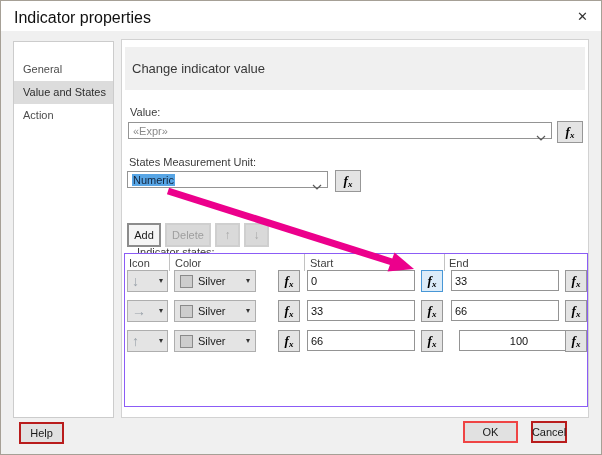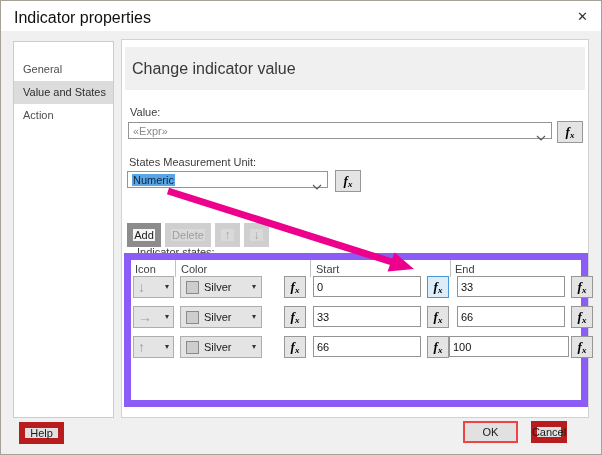--- a/index.html
+++ b/index.html
@@ -19,48 +19,48 @@
   .sidebar { position:absolute; left:12px; top:40px; width:101px; height:377px;
              background:#ffffff; border:1px solid #cccccc; padding-top:16px; }
   .side-item { height:23px; line-height:23px; padding-left:9px; color:#4d4d4d; cursor:pointer;
                white-space:nowrap; overflow:hidden; }
   .side-item.selected { background:#dcdcdc; color:#2e2e2e; }
 
   
   .main { position:absolute; left:120px; top:38px; width:468px; height:379px;
           background:#ffffff; border:1px solid #d2d2d2; }
   .heading { position:absolute; left:3px; top:7px; width:calc(100% - 6px); height:43px;
-             background:#f0f0f0; line-height:43px; padding-left:7px; font-size:16px; color:#383838; }
+             background:#f0f0f0; line-height:43px; padding-left:7px; font-size:13px; color:#383838; }
 
   .lbl { position:absolute; color:#3c3c3c; white-space:nowrap; }
 
   .combo { position:absolute; background:#fff; border:1px solid #949494; display:flex;
            align-items:center; padding:0 20px 0 4px; height:17px; cursor:pointer; }
   .combo .chev { position:absolute; right:5px; top:8px; }
   .muted { color:#8a8a8a; }
   .sel-text { background:#57a5e5; color:#12243d; padding:0 1px; }
 
   .fxbtn { position:absolute; width:26px; height:22px; background:#e4e4e4; border:1px solid #979797;
            display:flex; align-items:center; justify-content:center; cursor:pointer; }
   .fxbtn.small { width:22px; }
   .fxbtn.hl { background:#dcecf9; border:1px solid #4897d6; }
   .fxg { font-family:"Liberation Serif", serif; font-style:italic; font-weight:bold;
          font-size:13px; line-height:1; color:#000; }
   .fxg .fxs { font-size:9px; vertical-align:-2px; }
 
-  .btn { position:absolute; background:#e1e1e1; border:6px solid #b91c1c; display:flex;
+  .btn { position:absolute; background:#e1e1e1; border:2px solid #b91c1c; display:flex;
          align-items:center; justify-content:center; font-size:11px; color:#1a1a1a; cursor:pointer; }
   .btn.add { background:#f5f5f5; border-color:#8c8c8c; }
   .btn.disabled { background:#d9d9d9; border-color:#cfcfcf; color:#9e9e9e; cursor:default; }
   .btn.ok { border:2px solid #ef4444; }
   .arrow-btn-glyph { font-size:12px; font-weight:bold; color:#a8a8a8; }
 
   
   .groupbox { position:absolute; left:2px; top:213px; width:464px; height:154px;
-              border:7px solid #8b5cf6; background:#fff; }
+              border:1px solid #8b5cf6; background:#fff; }
   .thead { position:absolute; top:3px; font-size:11px; color:#3f3f3f; }
   .col-sep { position:absolute; top:0; width:1px; height:17px; background:#c2c2c2; }
   .grow { position:absolute; left:0; right:0; height:22px; }
   .gcombo { position:absolute; top:0; height:22px; background:#e4e4e4; border:1px solid #aeaeae;
             display:flex; align-items:center; cursor:pointer; }
   .icombo { left:2px; width:41px; justify-content:space-between; padding:0 4px; }
   .ccombo { left:49px; width:82px; padding:0 5px; }
   .arrow-glyph { font-size:14px; color:#9aa2aa; line-height:1; }
   .caret { font-size:8px; color:#333; line-height:1; }
   .ccombo .caret { margin-left:auto; }
@@ -197,21 +197,21 @@
           <span>Silver</span>
           <span class="caret">▾</span>
         </div>
         <div class="fxbtn small" style="left:153px; top:0;">
           <span class="fxg"><span>f</span><span class="fxs">x</span></span>
         </div>
         <input class="tinput" style="left: 182px; width: 108px;" value="66">
         <div class="fxbtn small" style="left:296px; top:0;">
           <span class="fxg"><span>f</span><span class="fxs">x</span></span>
         </div>
-        <input class="tinput" style="left: 318px; width: 120px;" value="100">
+        <input class="tinput" style="left: 334px; width: 120px; text-align: center;" value="100">
         <div class="fxbtn small" style="left:440px; top:0;">
           <span class="fxg"><span>f</span><span class="fxs">x</span></span>
         </div>
       </div>
     </div>
   </div>
 
   <div class="btn help">Help</div>
   <div class="btn ok">OK</div>
   <div class="btn cancel">Cancel</div>

